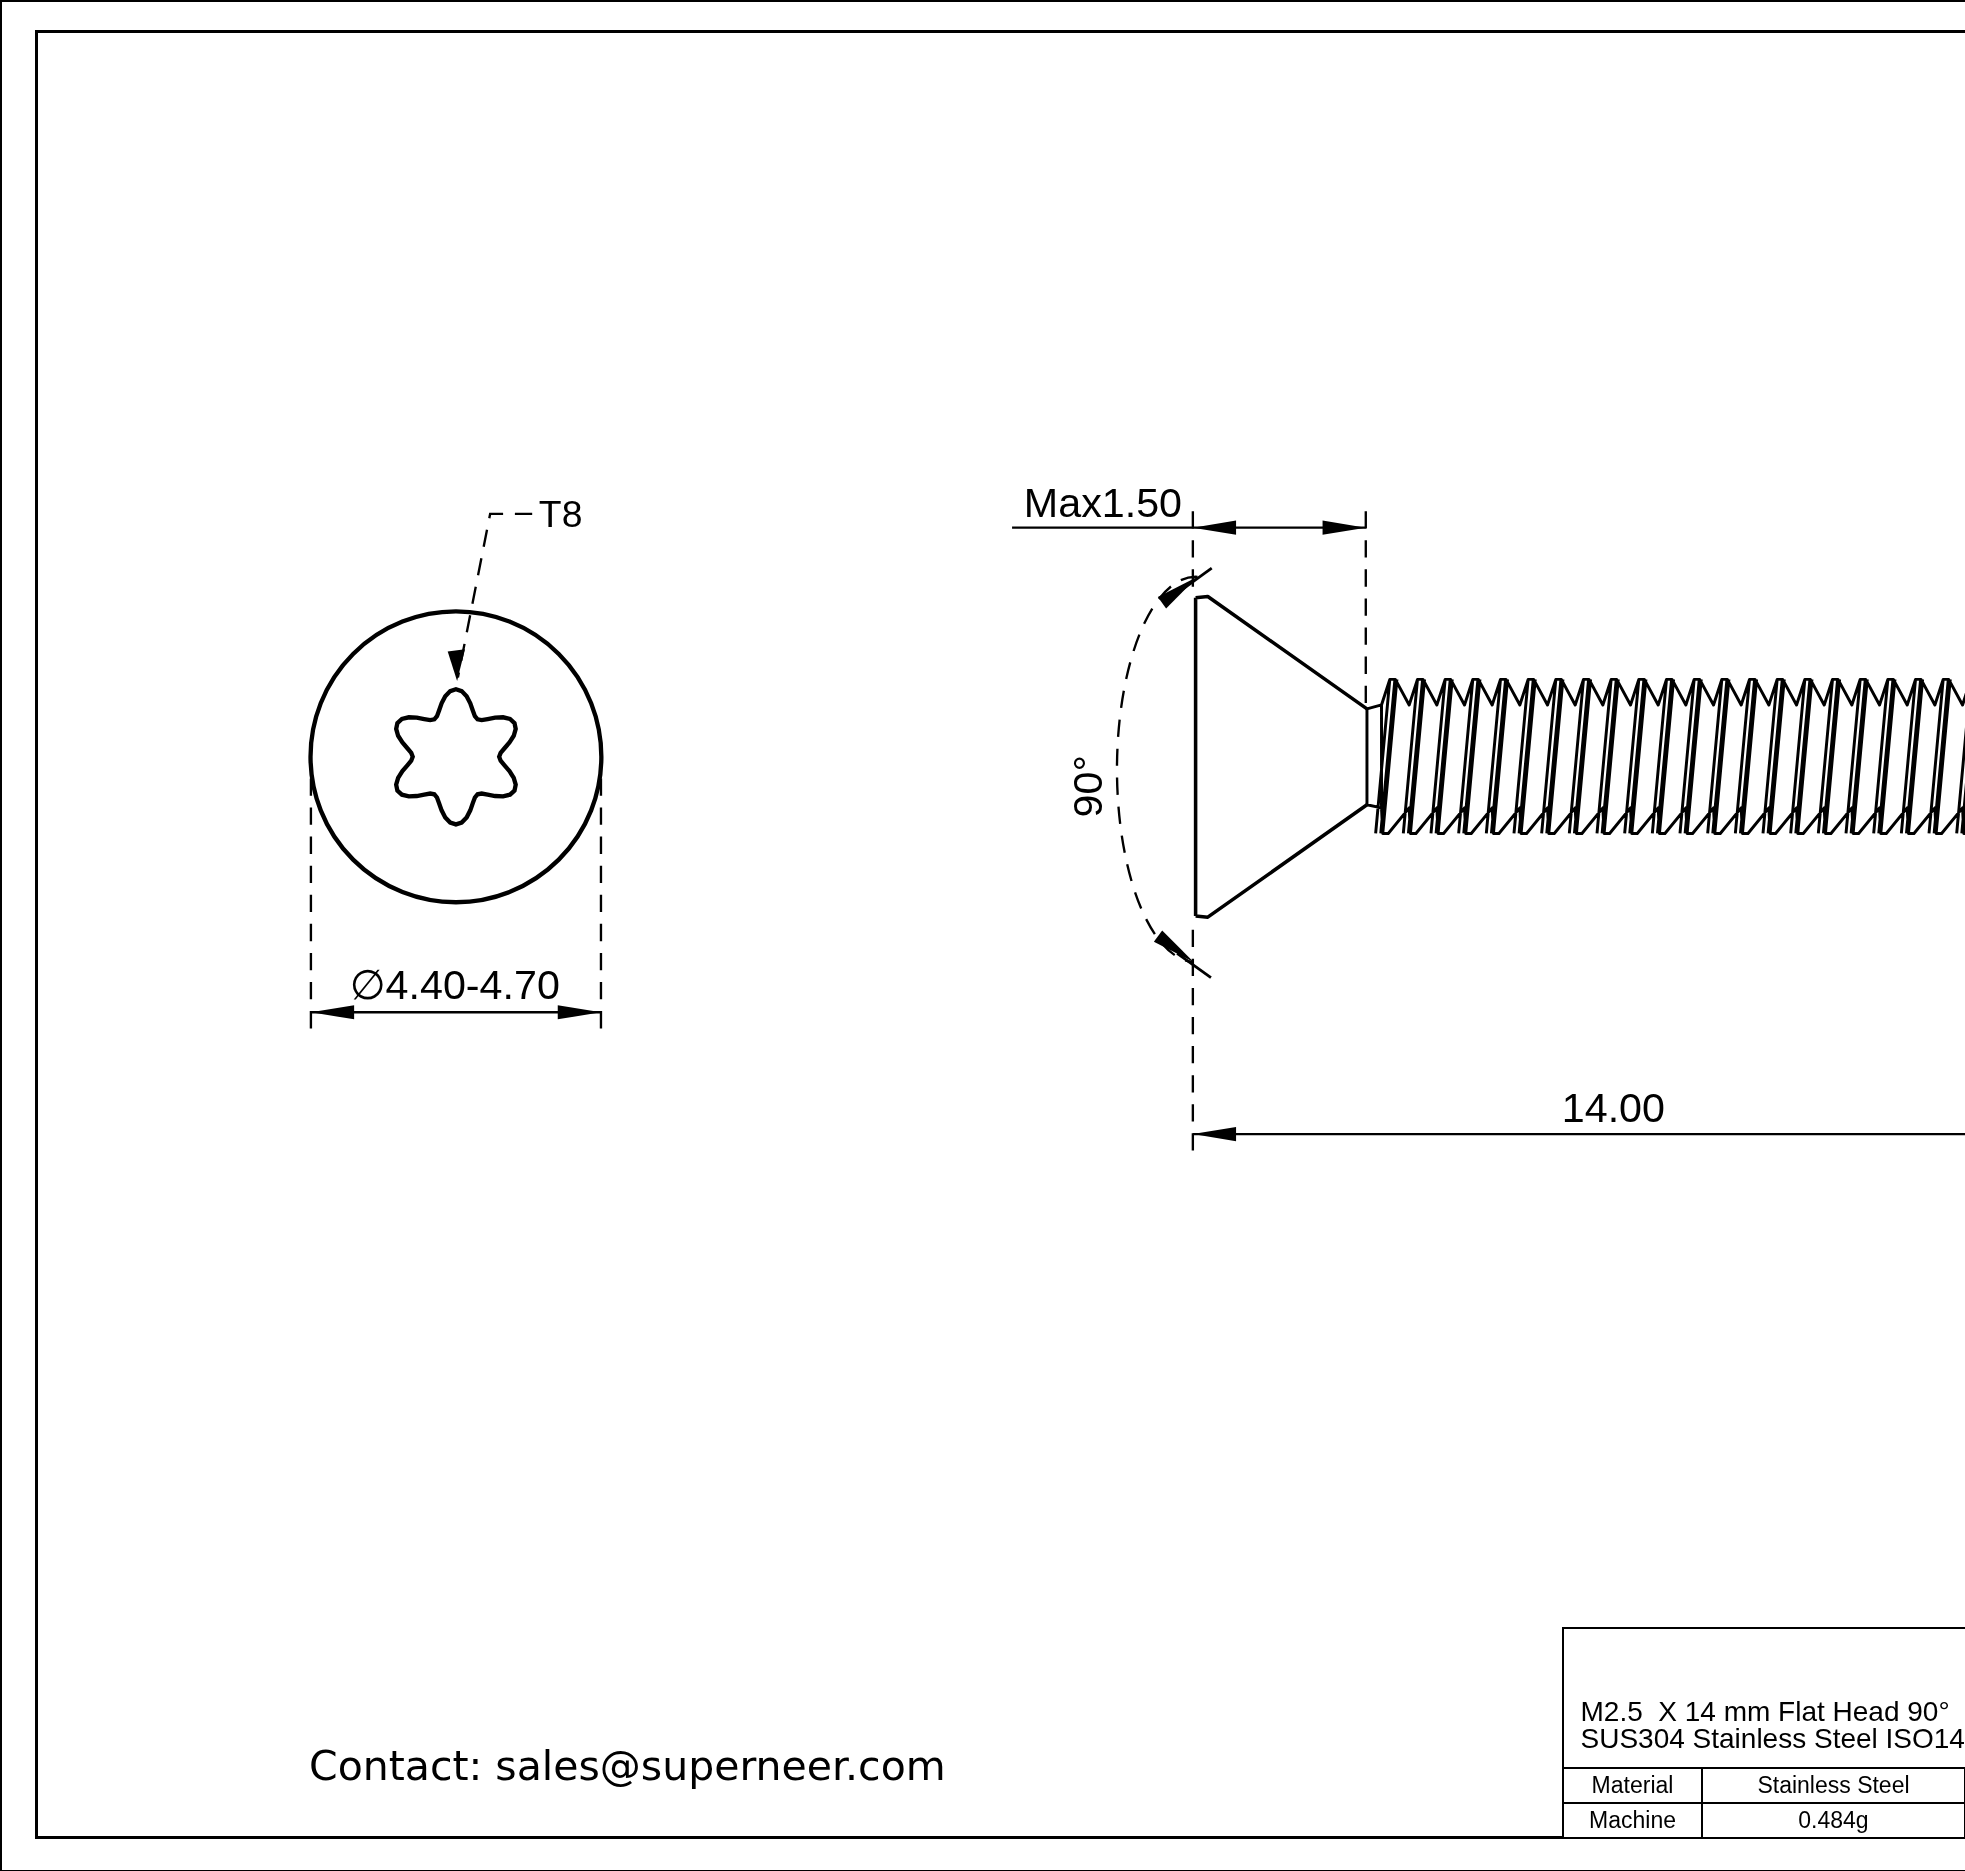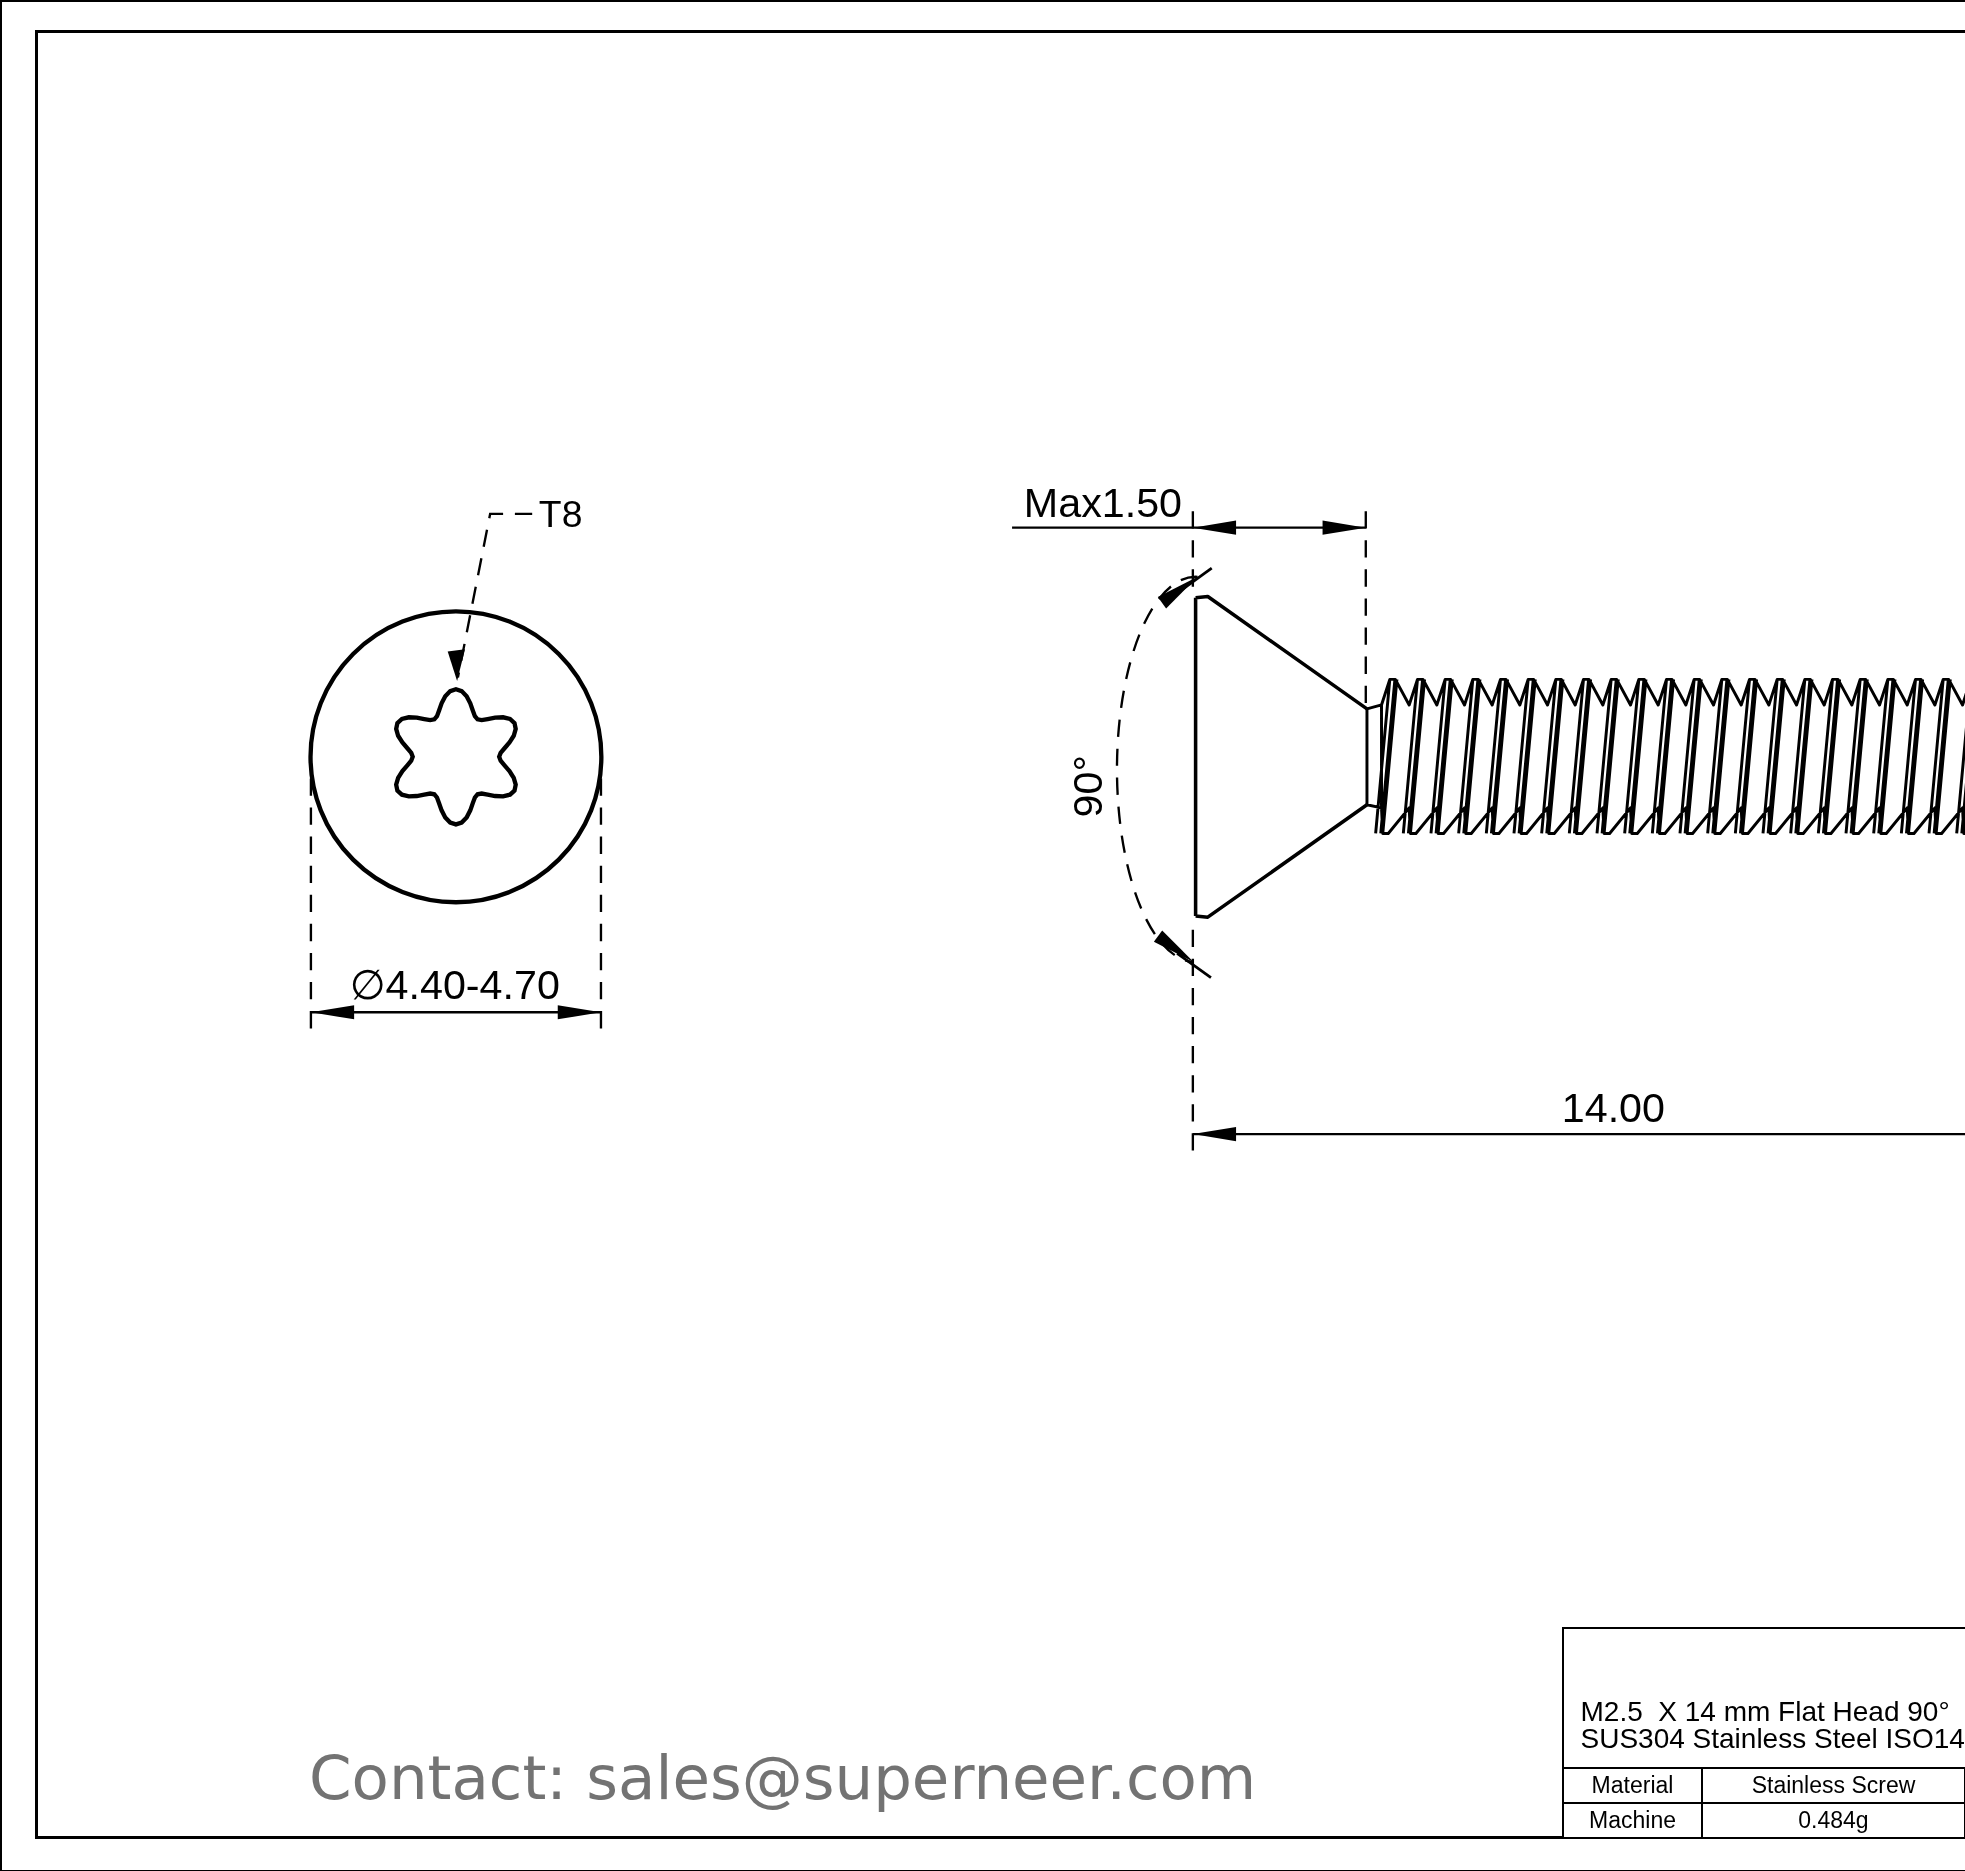--- a/index.html
+++ b/index.html
@@ -29,21 +29,21 @@
   #desc2{top:94px;}
   .tr{display:flex;box-sizing:border-box;border-top:2.4px solid #000;flex:0 0 auto;}
   #row1{height:35px;}
   #row2{flex:1 1 auto;}
   .td{display:flex;align-items:center;justify-content:center;font-size:23px;
       box-sizing:border-box;white-space:pre;}
   .td+.td{border-left:2.4px solid #000;}
   .w1{width:137px;} .w2{width:263px;} .w3{width:125px;} .wf{flex:1;}
   
   #contact{
-    position:absolute;left:307px;top:1740px;font-size:61px;color:#737373;
+    position:absolute;left:307px;top:1740px;font-size:41px;color:#000000;
     font-family:"DejaVu Sans","Liberation Sans",sans-serif;white-space:pre;
   }
 </style>
 </head>
 <body>
 
 <div id="page">
 
   <div id="frame"></div>
 
@@ -127,21 +127,21 @@
   </svg>
 
   <div id="tblock">
     <div id="tbmain">
       <div id="tbhead">
         <div id="desc1" class="desc">M2.5  X 14 mm Flat Head 90°  Torx Machine Screw</div>
         <div id="desc2" class="desc">SUS304 Stainless Steel ISO14581</div>
       </div>
       <div id="row1" class="tr">
         <div class="td w1">Material</div>
-        <div class="td w2">Stainless Screw</div>
+        <div class="td w2">Stainless Steel</div>
         <div class="td w3">Finish</div>
 
       </div>
       <div id="row2" class="tr">
         <div class="td w1">Machine</div>
         <div class="td w2">0.484g</div>
         <div class="td wf">
           
         </div>
       </div>

